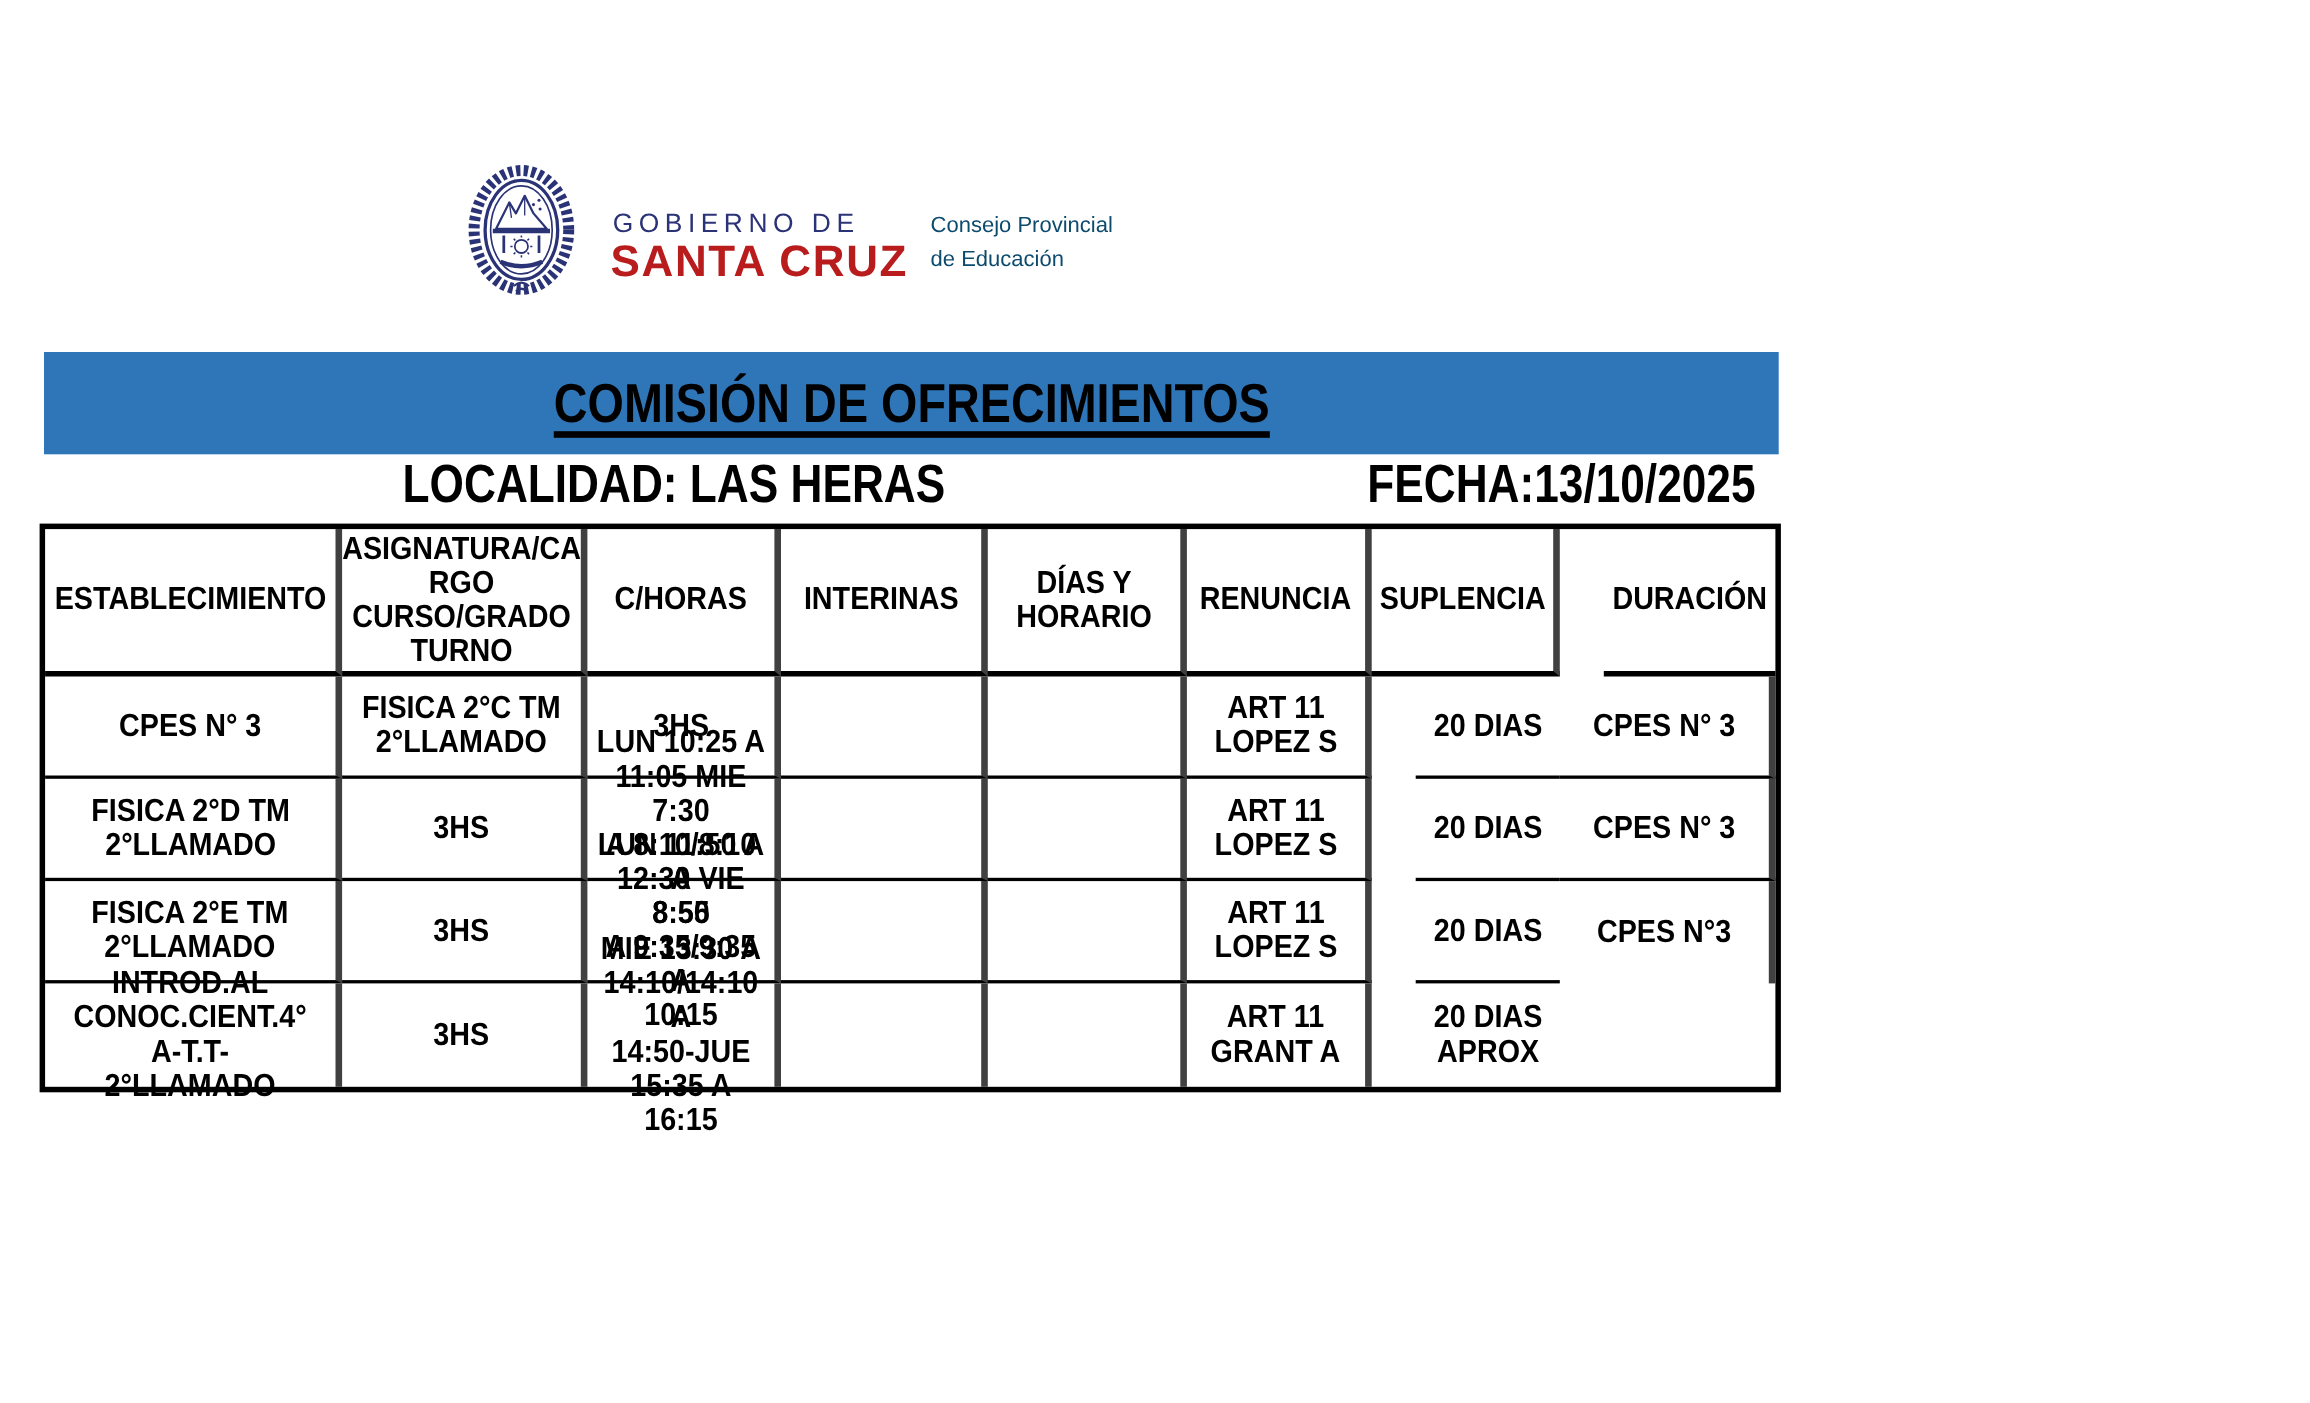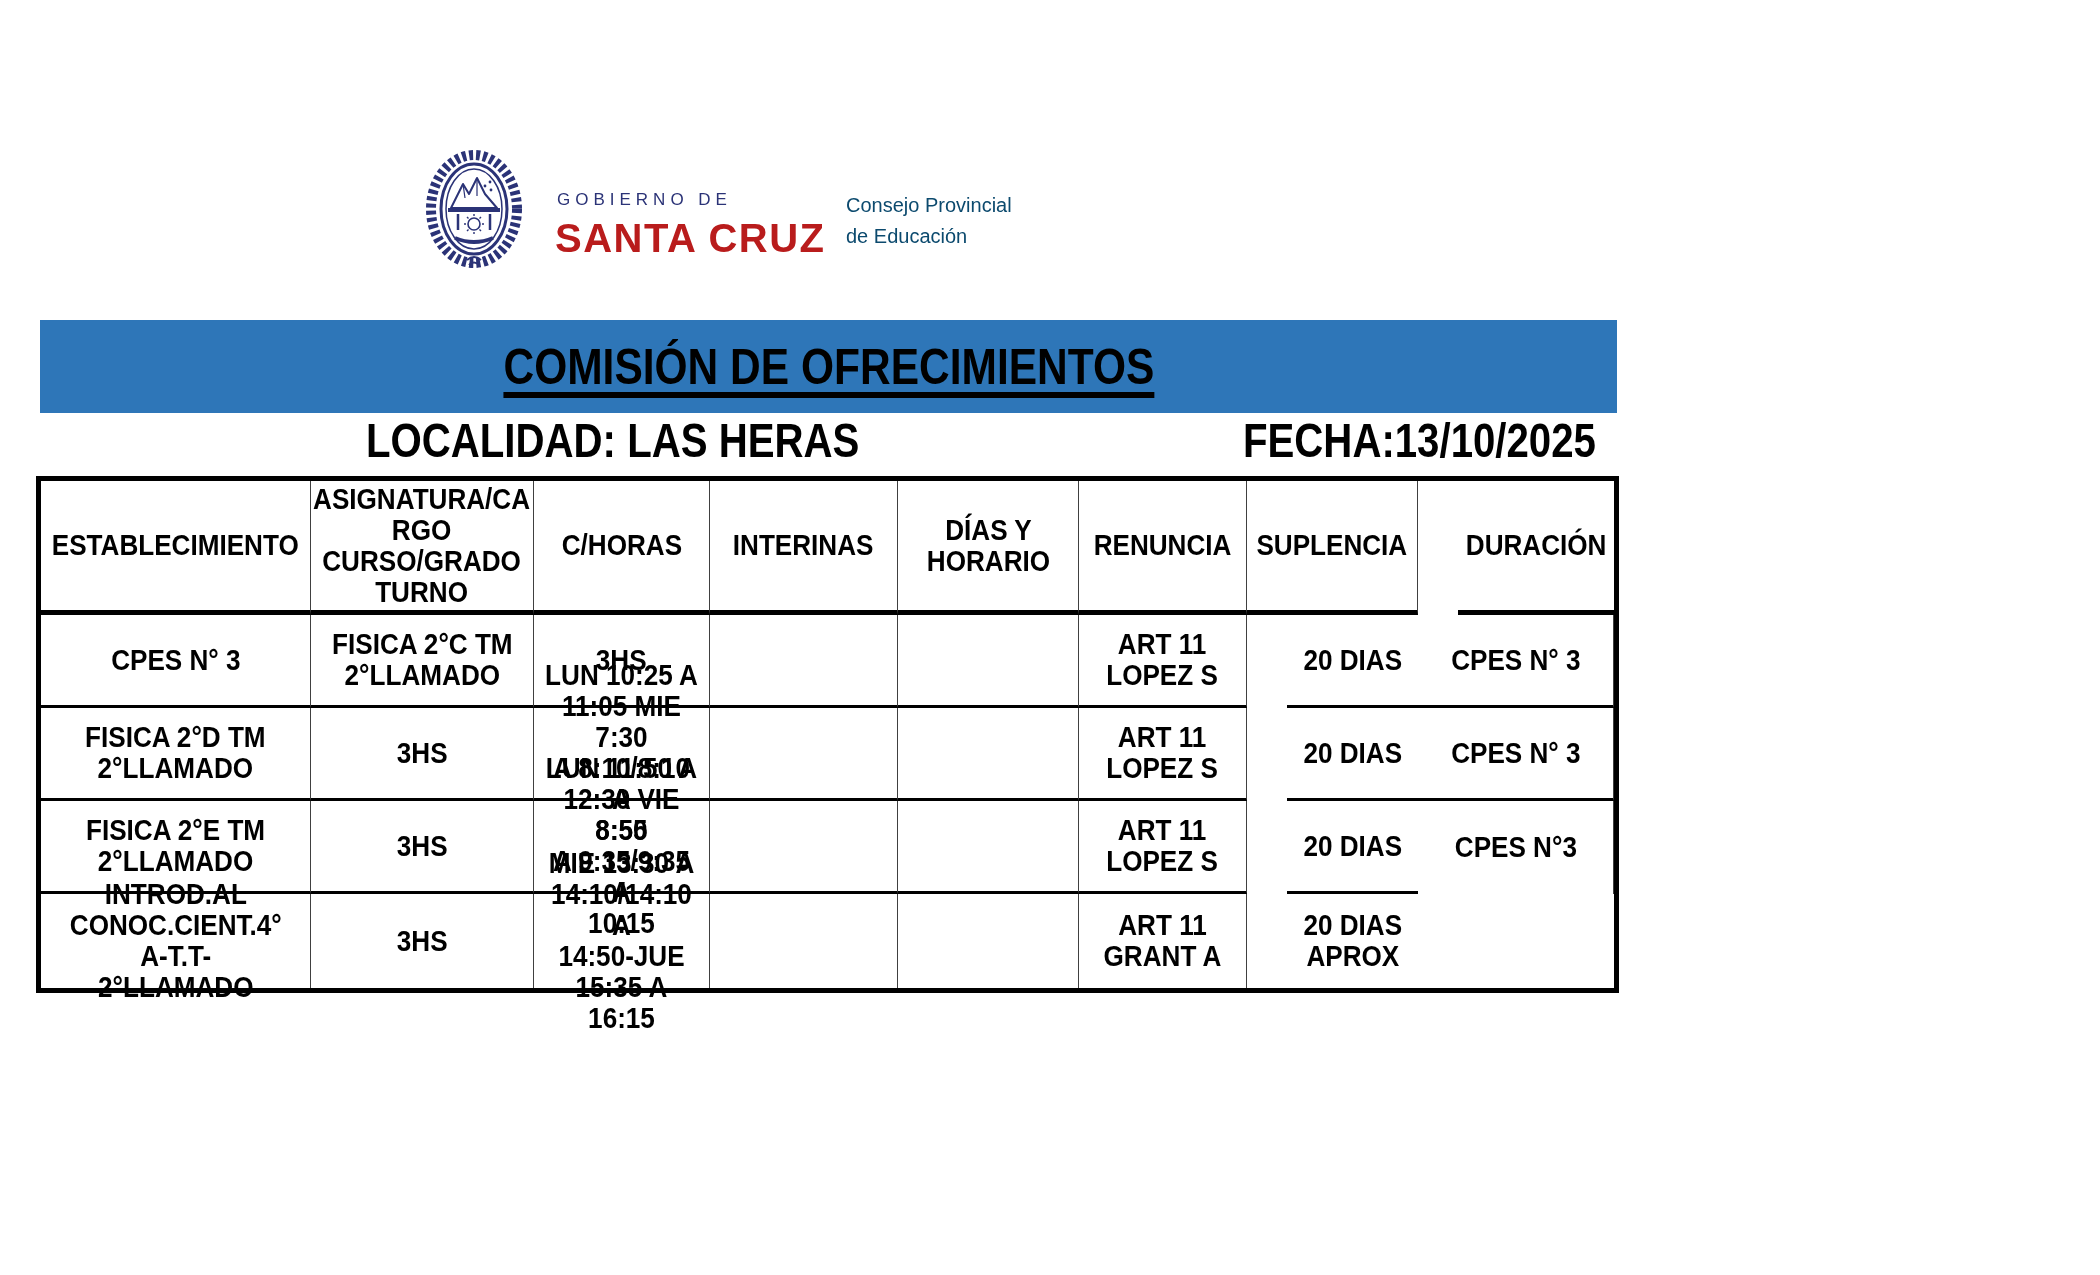--- a/index.html
+++ b/index.html
@@ -3,21 +3,21 @@
 <meta charset="utf-8">
 <style>
   html,body{margin:0;padding:0;}
   body{
     width:2100px;height:1275px;background:#ffffff;position:relative;
     font-family:"Liberation Sans", sans-serif;color:#000;overflow:hidden;
   }
   
   .emblem{position:absolute;left:425px;top:150px;width:98px;height:122px;}
   .gob-line{
-    position:absolute;left:557px;top:190px;font-size:17px;letter-spacing:5px;
+    position:absolute;left:557px;top:190px;font-size:24px;letter-spacing:5px;
     color:#2b3377;font-weight:400;white-space:nowrap;
   }
   .gob-name{
     position:absolute;left:555px;top:216px;font-size:40px;letter-spacing:1.5px;
     color:#b91c1c;font-weight:700;white-space:nowrap;
   }
   .org{
     position:absolute;left:846px;top:190px;font-size:20px;line-height:31px;
     color:#0c4a6e;font-weight:400;white-space:nowrap;
   }
@@ -39,21 +39,21 @@
   .localidad{left:366px;}
   .fecha{left:1243px;}
   
   .tbl{
     position:absolute;left:36px;top:476px;display:grid;
     grid-template-columns:270px 223px 176px 188px 181px 168px 171px 196px;
     grid-template-rows:134px 93px 93px 93px 94px;
     border:5px solid #000;
   }
   .cell{
-    border-right:1px solid #404040;border-bottom:3px solid #000;
+    border-right:6px solid #404040;border-bottom:3px solid #000;
     display:flex;align-items:center;justify-content:center;
     text-align:center;box-sizing:border-box;
   }
   .cell.lc{border-right:none;margin-left:40px;}
   .cell.lr{border-bottom:none;}
   .cell.th{border-bottom:5px solid #000;}
   .cc{
     display:inline-block;white-space:pre-line;font-weight:700;
     font-size:29px;line-height:31px;transform:scaleX(.9);transform-origin:center center;
     position:relative;z-index:-1; 

